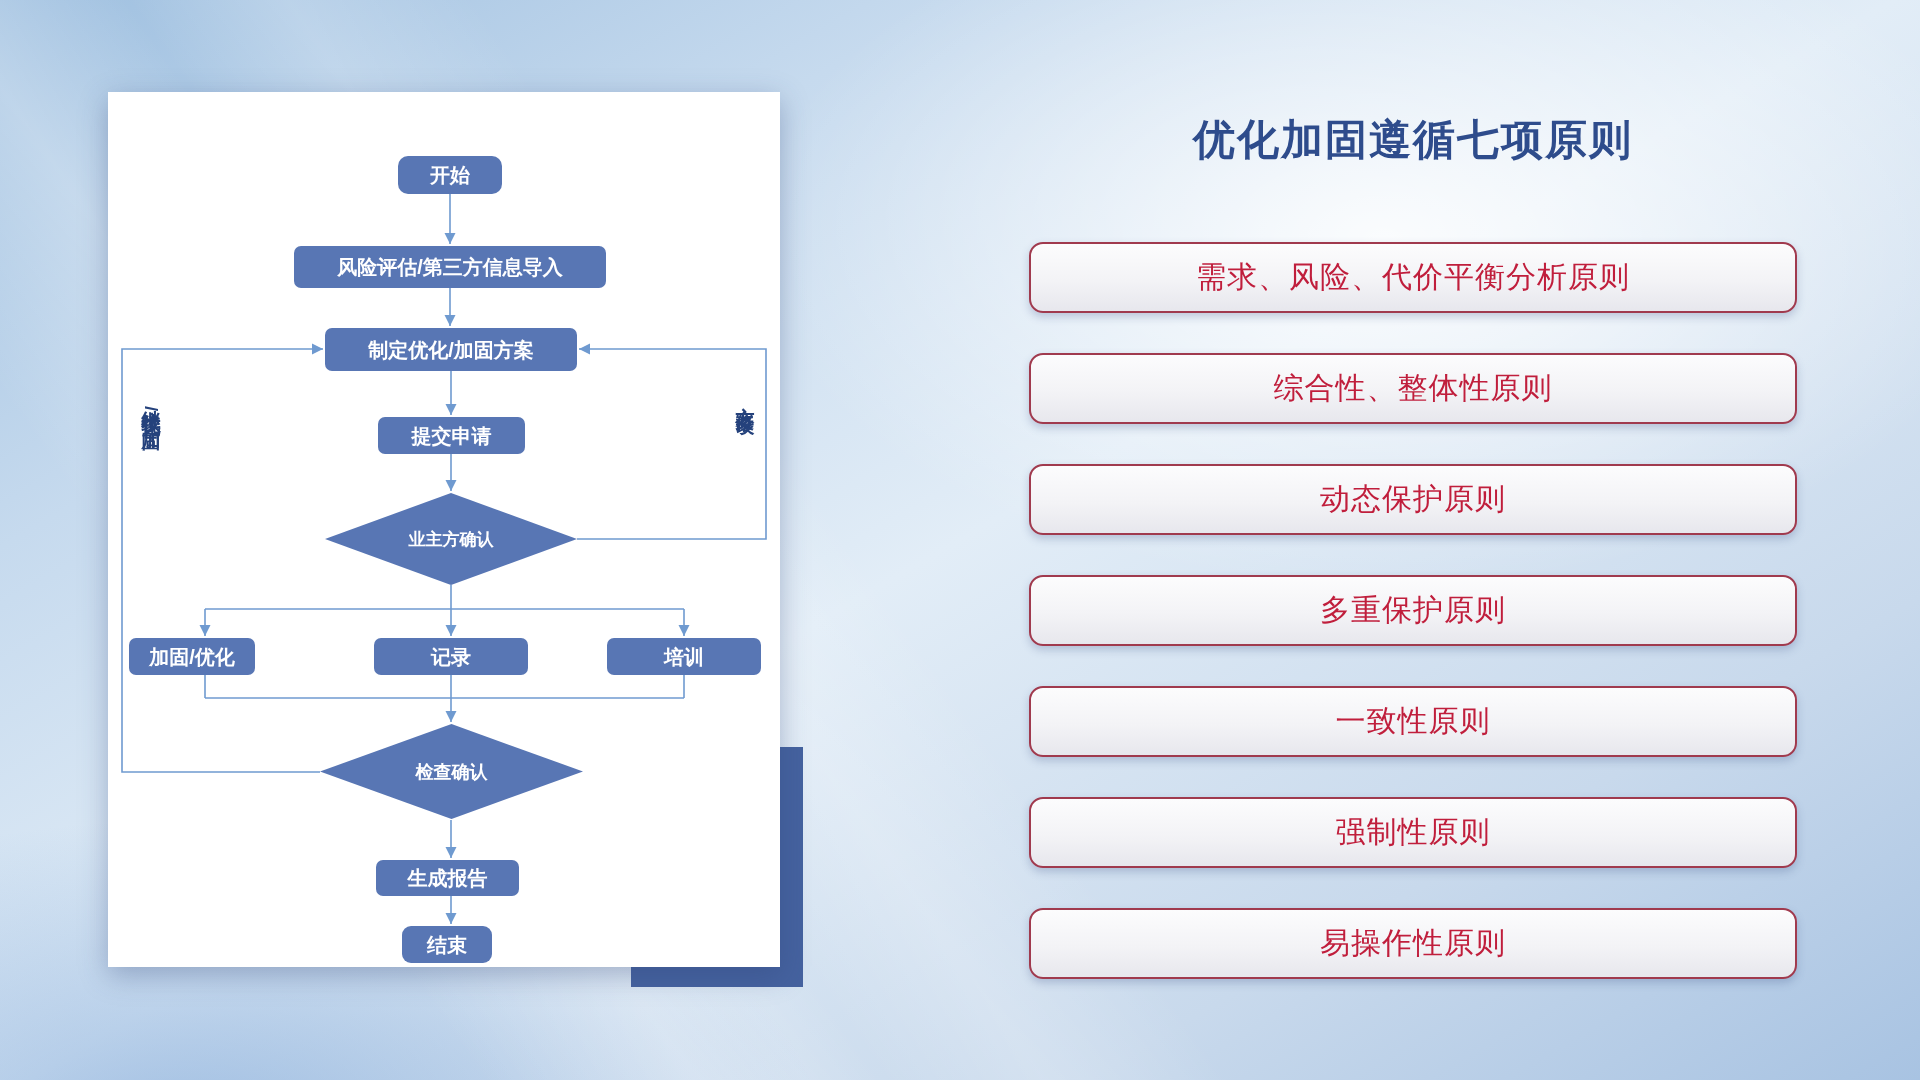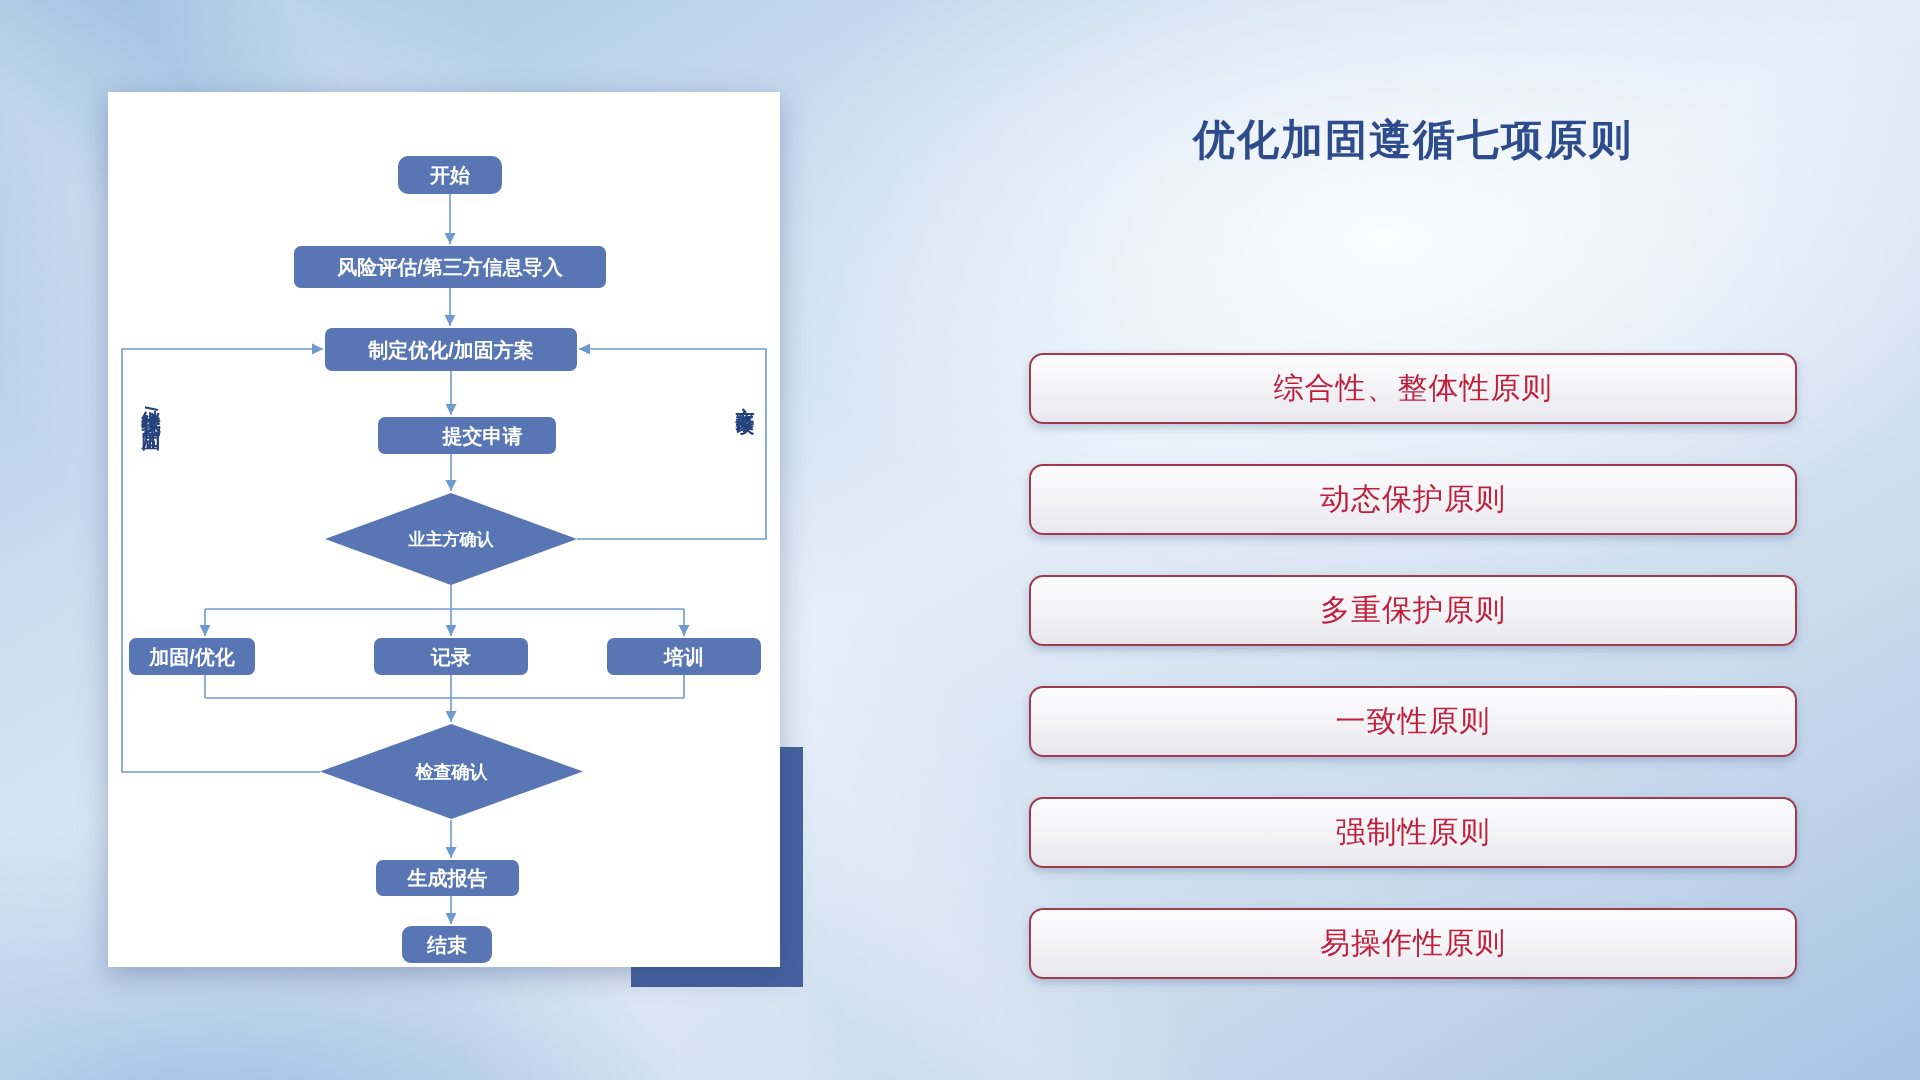--- a/index.html
+++ b/index.html
@@ -88,21 +88,21 @@
         <path d="M469,447 H658 V257 H471" marker-end="url(#arr)"></path>
       </g>
     </svg>
 
     <div class="flow-box" style="left:290px;top:64px;width:104px;height:38px;border-radius:10px;text-align:center;">开始</div>
 
     <div class="flow-box" style="left:186px;top:154px;width:312px;height:42px;">风险评估/第三方信息导入</div>
 
     <div class="flow-box" style="left:217px;top:236px;width:252px;height:43px;">制定优化/加固方案</div>
 
-    <div class="flow-box" style="left:270px;top:325px;width:147px;height:37px;padding-left:31px;">提交申请</div>
+    <div class="flow-box" style="left:270px;top:325px;width:147px;height:37px;">提交申请</div>
 
     <div class="flow-diamond" style="left:217px;top:401px;width:252px;height:92px;font-size:17px;">
       <span>业主方确认</span>
     </div>
 
     <div class="flow-box" style="left:21px;top:546px;width:126px;height:37px;">加固/优化</div>
 
     <div class="flow-box" style="left:266px;top:546px;width:154px;height:37px;">记录</div>
 
     <div class="flow-box" style="left:499px;top:546px;width:154px;height:37px;">培训</div>
@@ -115,20 +115,23 @@
 
     <div class="flow-box" style="left:294px;top:834px;width:90px;height:37px;border-radius:9px;">结束</div>
 
     <div class="v-label" style="left:30px;top:302px;">继续优化/加固</div>
 
     <div class="v-label" style="left:624px;top:300px;">方案修改</div>
   </div>
 
   <h1 class="title">优化加固遵循七项原则</h1>
 
+  <div class="principle" style="top:242px;">
+    <span>需求、风险、代价平衡分析原则</span>
+  </div>
   <div class="principle" style="top:353px;">
     <span>综合性、整体性原则</span>
   </div>
   <div class="principle" style="top:464px;">
     <span>动态保护原则</span>
   </div>
   <div class="principle" style="top:575px;">
     <span>多重保护原则</span>
   </div>
   <div class="principle" style="top:686px;">

